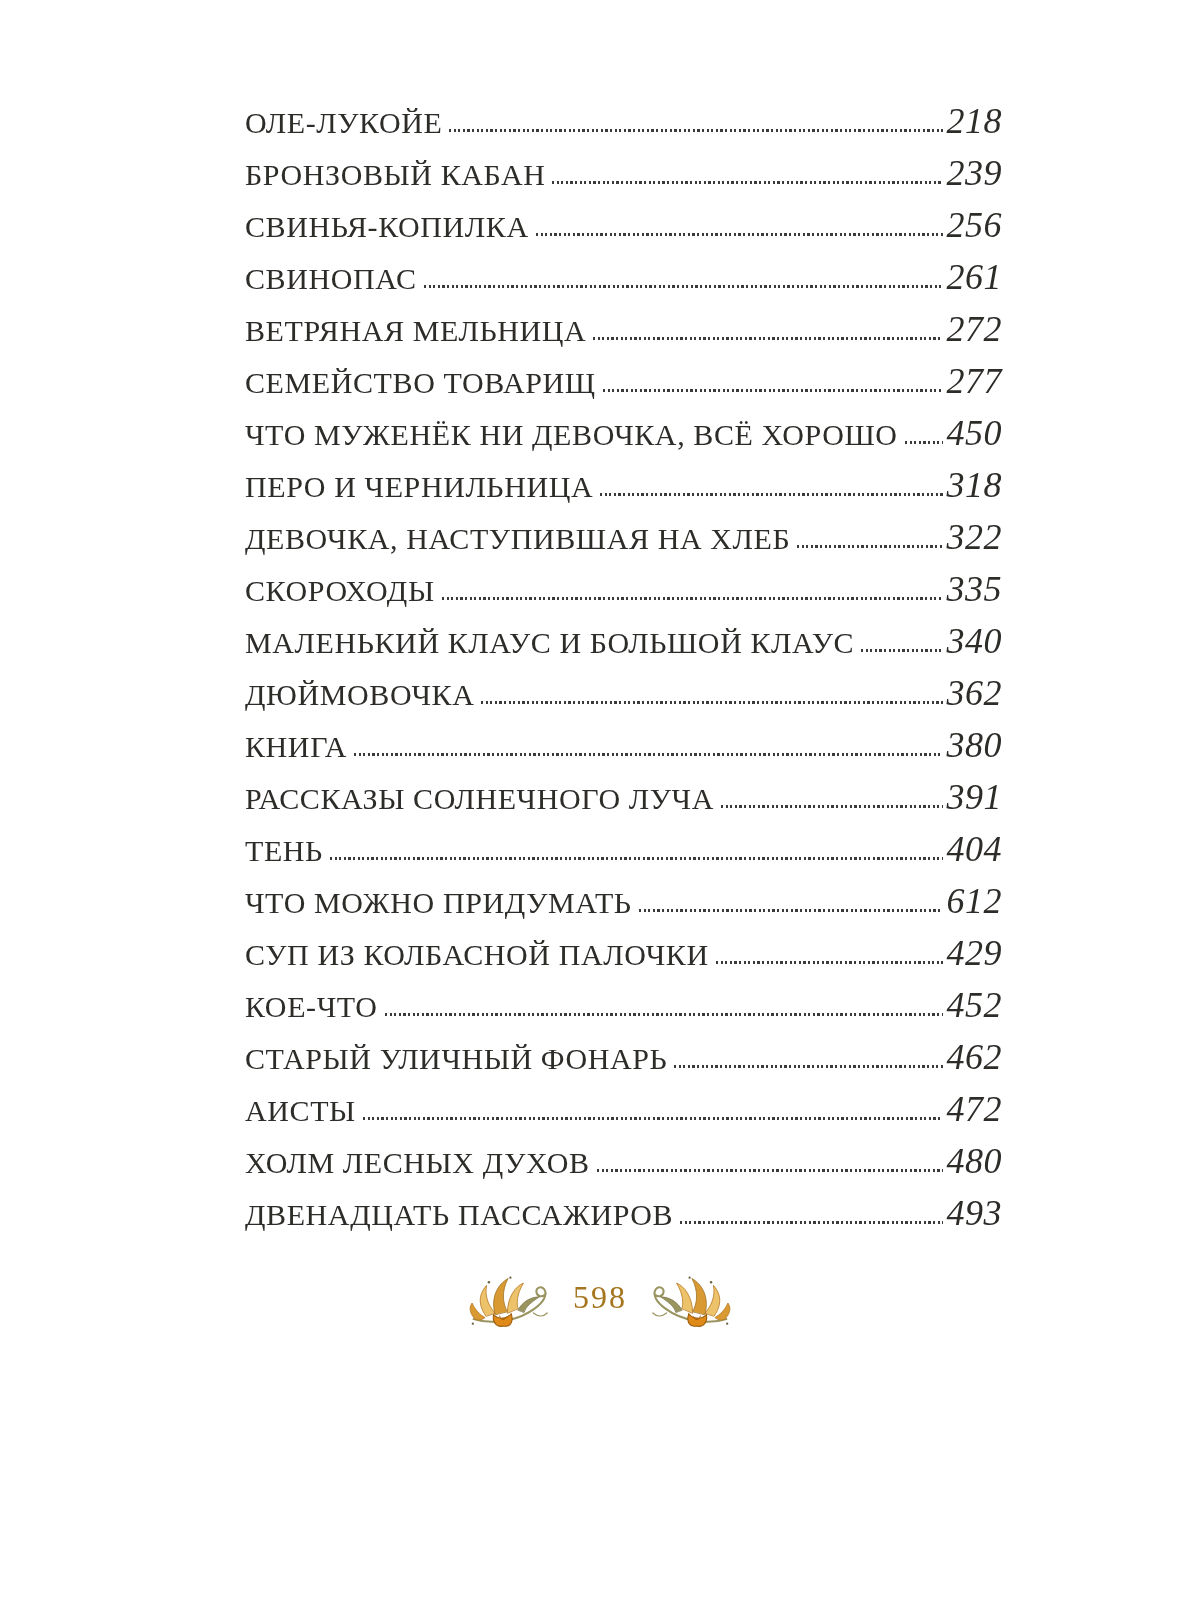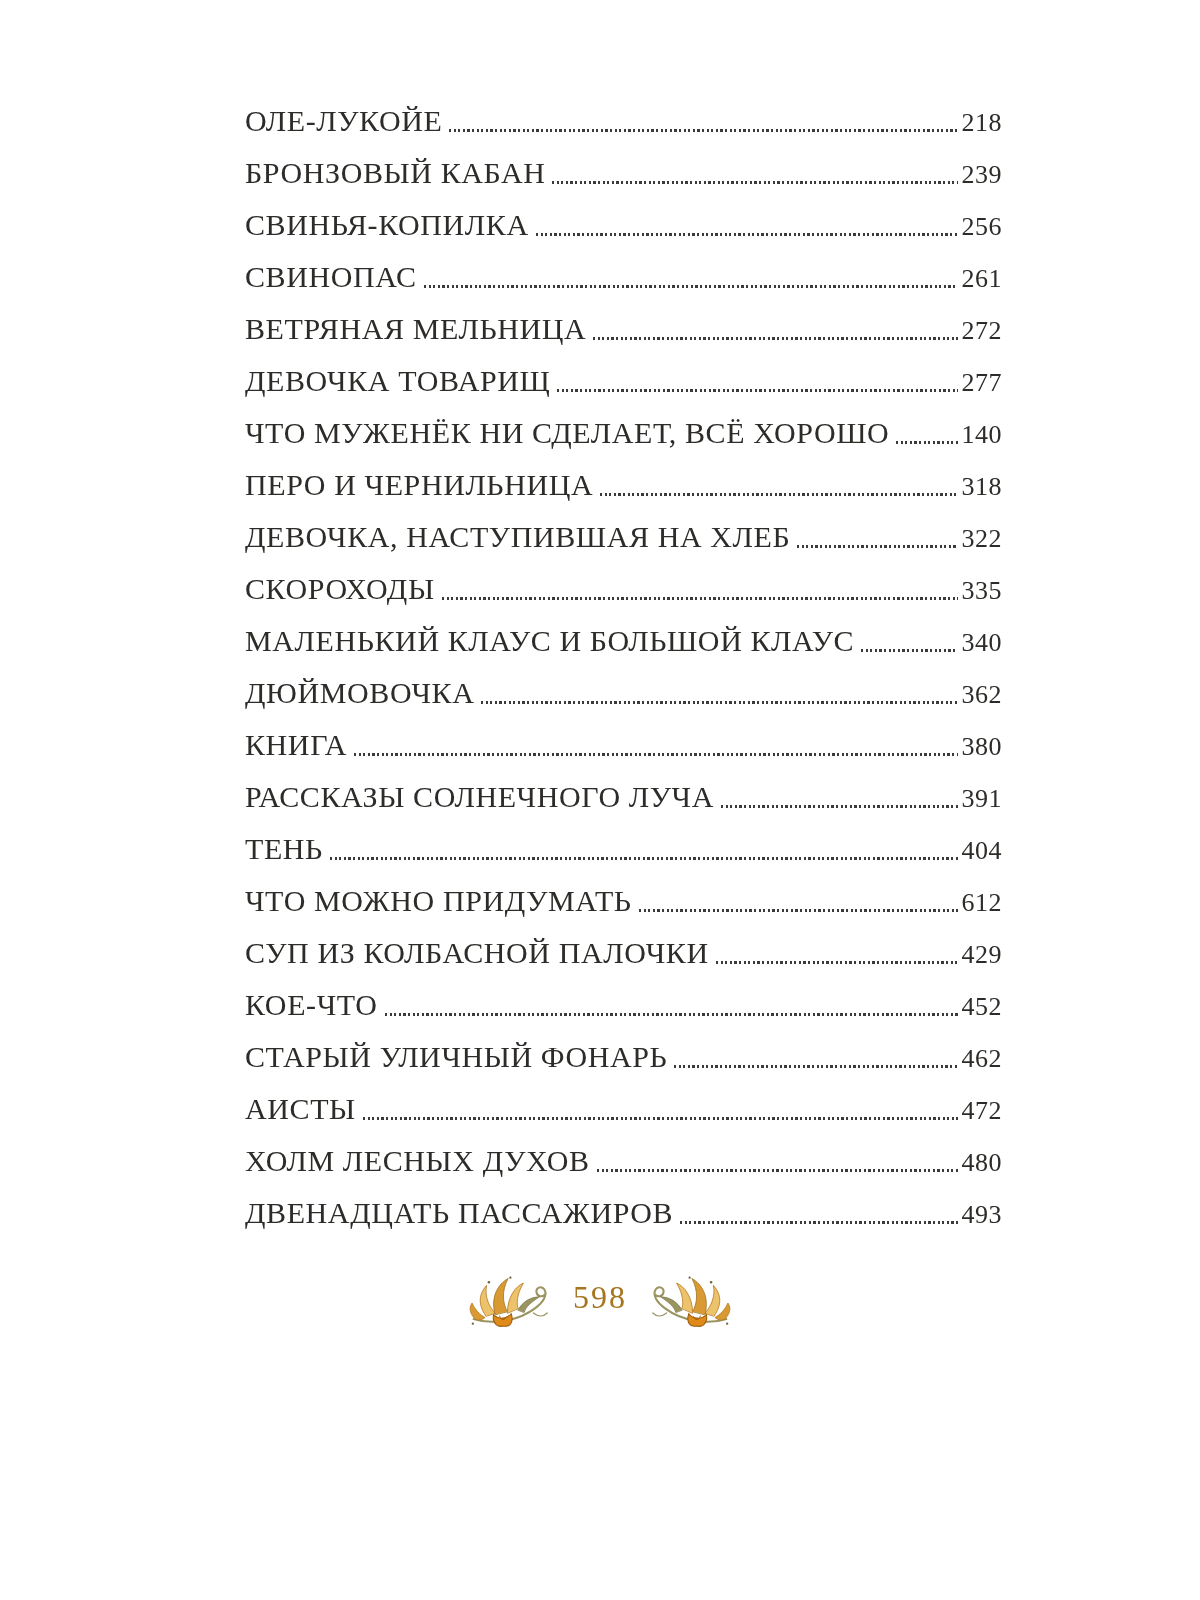--- a/index.html
+++ b/index.html
@@ -38,23 +38,24 @@
   .toc-leader{
     flex:1 1 auto;
     align-self:flex-end;
     height:3px;
     margin:0 4px 15px 7px;
     background-image:repeating-linear-gradient(to right, var(--dots) 0 2.2px, transparent 2.2px 4.6px);
     background-repeat:repeat-x;
     background-position:left bottom;
   }
   .toc-page{
-    font-size:26px;
+    font-size:36px;
     letter-spacing:0.5px;
     color:var(--text);
+    font-style:italic;
   }
   .footer{
     margin-top:34px;
     display:flex;
     justify-content:center;
     align-items:center;
     gap:12px;
   }
   .flourish{
     width:92px;height:60px;
@@ -101,29 +102,29 @@
       <span class="toc-page">261</span>
     </div>
 
     <div class="toc-row">
       <span class="toc-title">ВЕТРЯНАЯ МЕЛЬНИЦА</span>
       <span class="toc-leader"></span>
       <span class="toc-page">272</span>
     </div>
 
     <div class="toc-row">
-      <span class="toc-title">ДЕВОЧКА ТОВАРИЩ</span>
+      <span class="toc-title">СЕМЕЙСТВО ТОВАРИЩ</span>
       <span class="toc-leader"></span>
       <span class="toc-page">277</span>
     </div>
 
     <div class="toc-row">
-      <span class="toc-title">ЧТО МУЖЕНЁК НИ СДЕЛАЕТ, ВСЁ ХОРОШО</span>
-      <span class="toc-leader"></span>
-      <span class="toc-page">140</span>
+      <span class="toc-title">ЧТО МУЖЕНЁК НИ ДЕВОЧКА, ВСЁ ХОРОШО</span>
+      <span class="toc-leader"></span>
+      <span class="toc-page">450</span>
     </div>
 
     <div class="toc-row">
       <span class="toc-title">ПЕРО И ЧЕРНИЛЬНИЦА</span>
       <span class="toc-leader"></span>
       <span class="toc-page">318</span>
     </div>
 
     <div class="toc-row">
       <span class="toc-title">ДЕВОЧКА, НАСТУПИВШАЯ НА ХЛЕБ</span>

